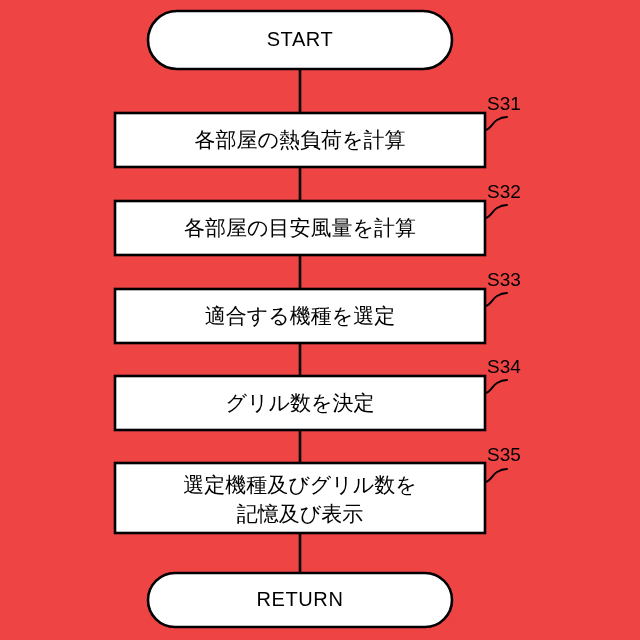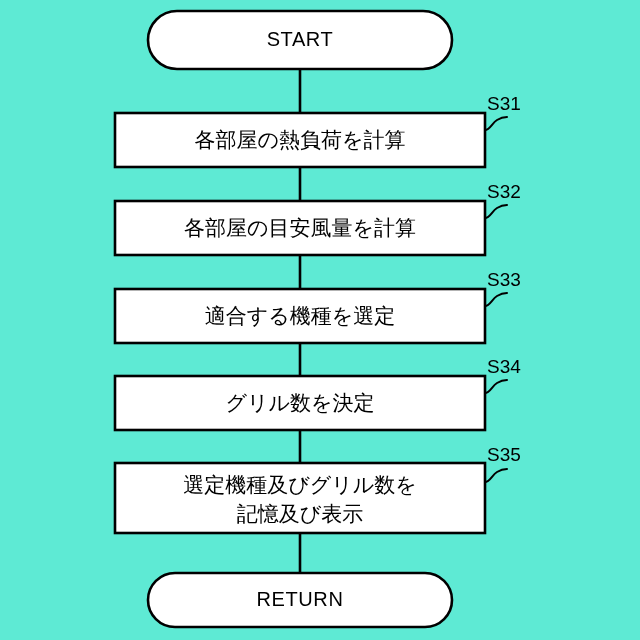--- a/index.html
+++ b/index.html
@@ -10,21 +10,21 @@
   body {
     width: 640px;
     height: 640px;
     font-family: "Liberation Sans", "DejaVu Sans", sans-serif;
     overflow: hidden;
   }
   #flowchart-root {
     position: relative;
     width: 640px;
     height: 640px;
-    background: #5eead4;
+    background: #ef4444;
     text-decoration: underline;
   }
   svg.flow-canvas {
     display: block;
     width: 640px;
     height: 640px;
   }
   .node-shape {
     fill: #ffffff;
     stroke: #000000;

